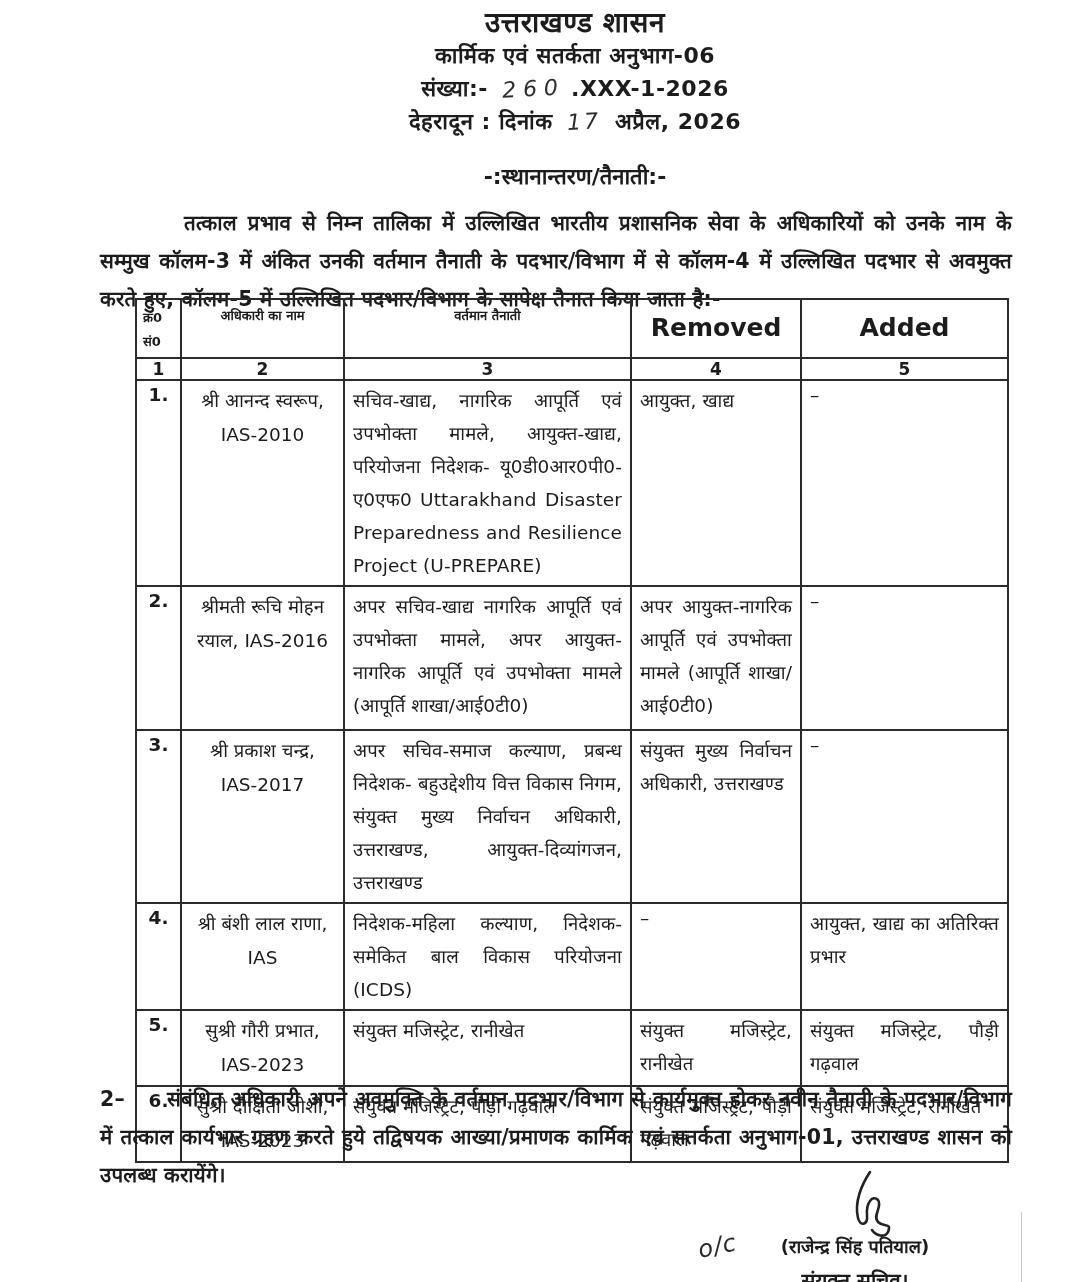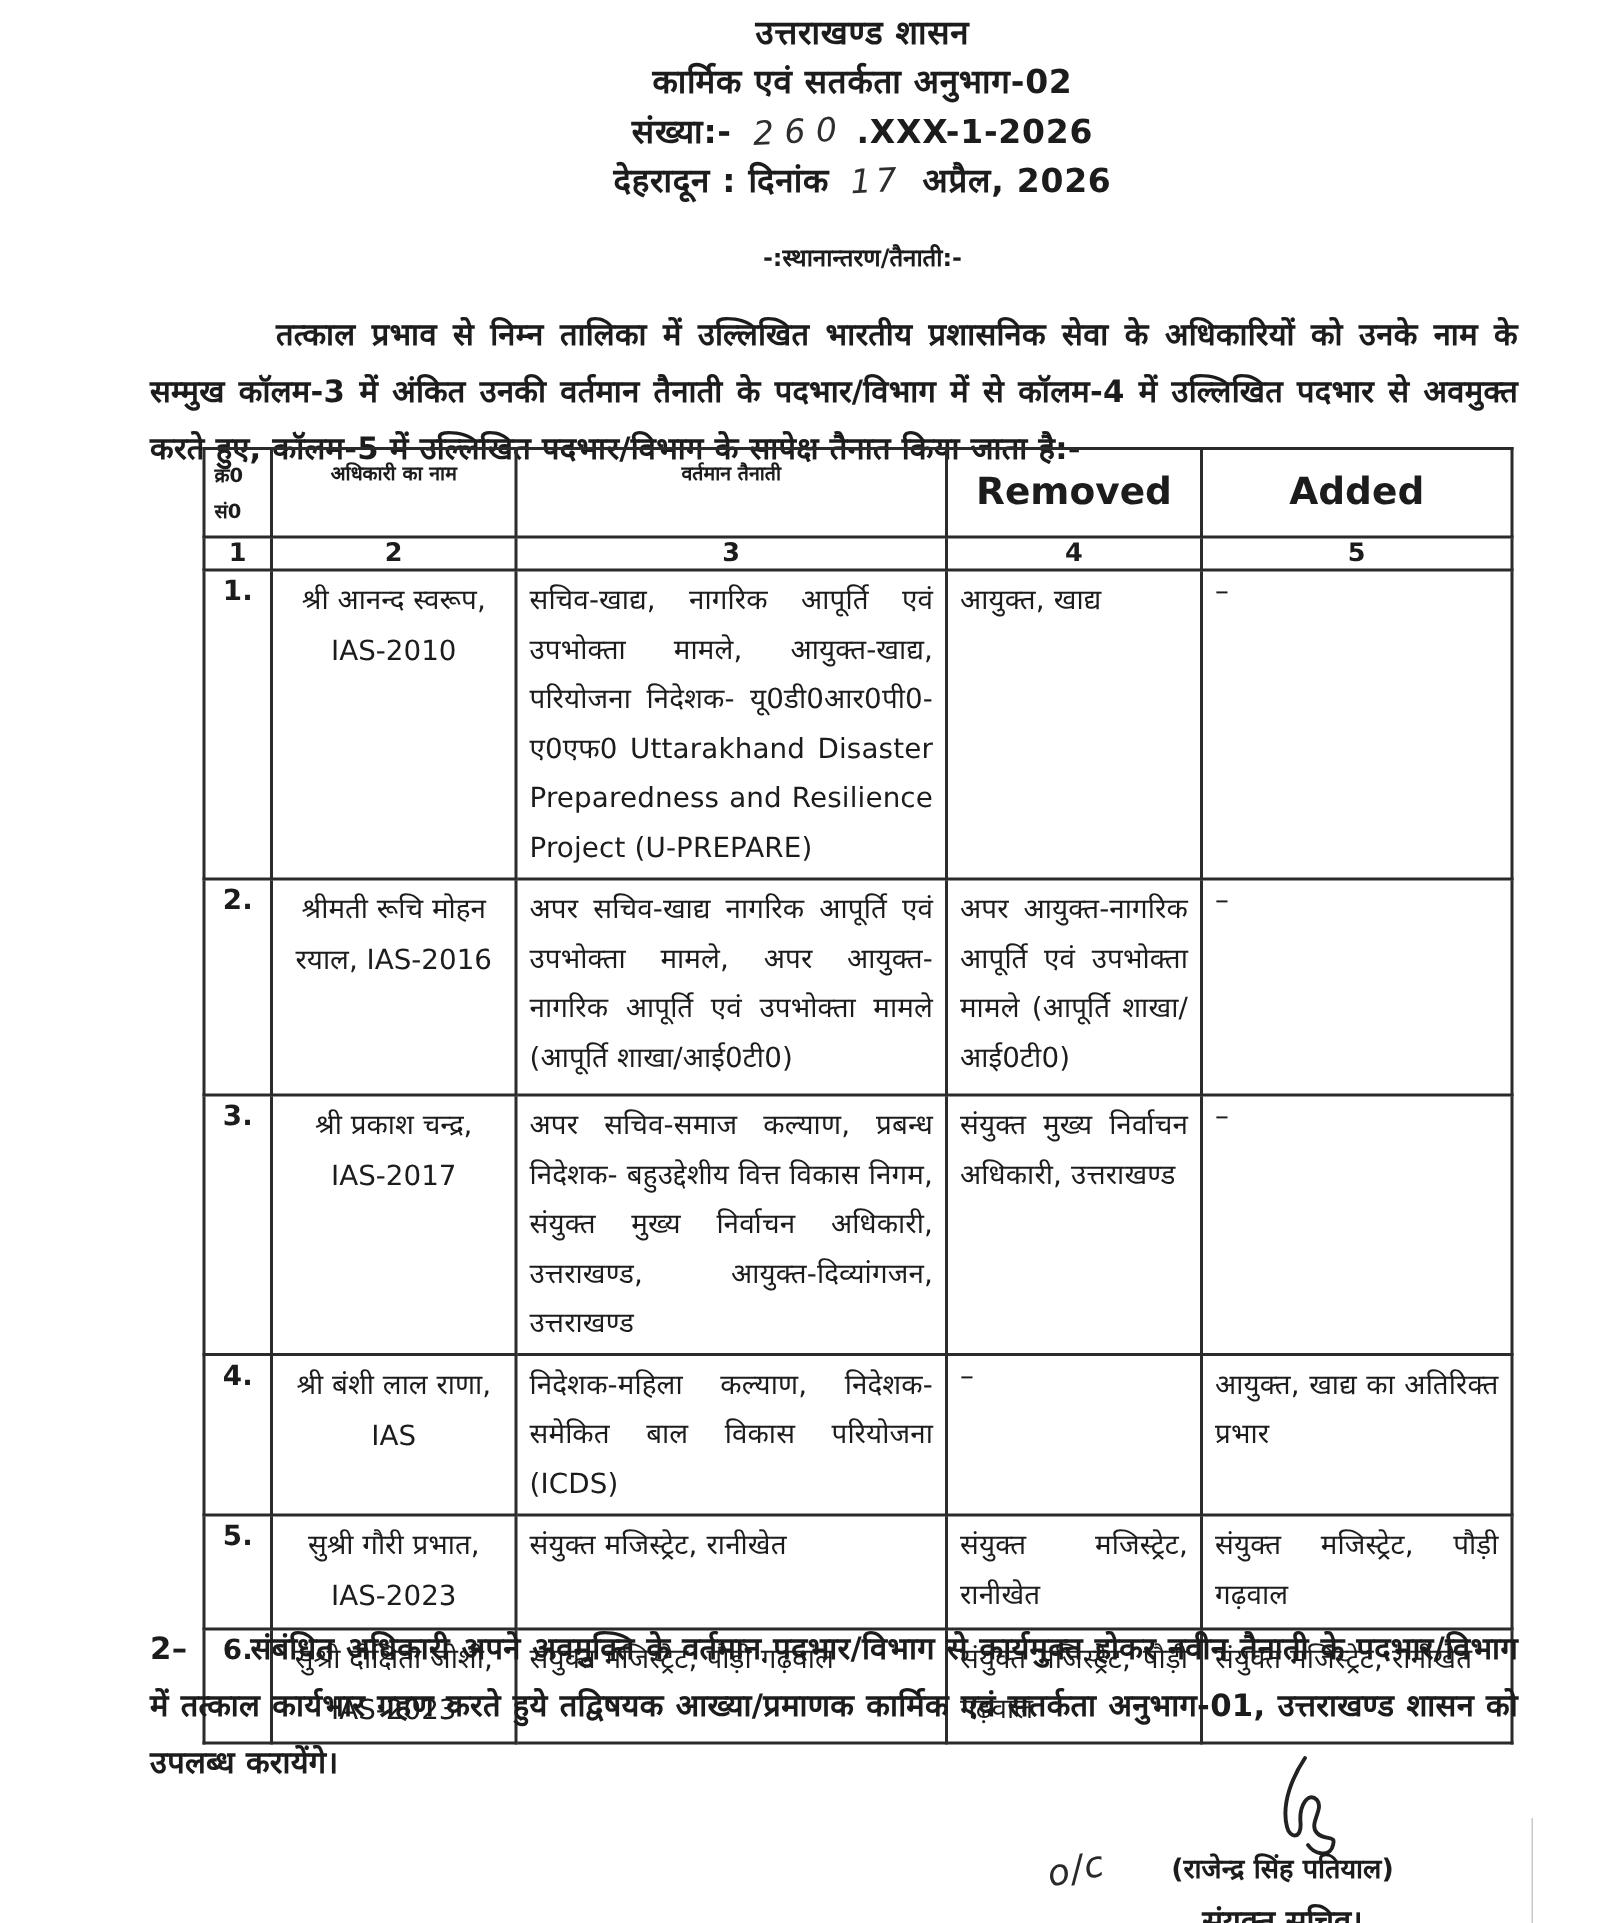--- a/index.html
+++ b/index.html
@@ -14,27 +14,27 @@
     background:#ffffff;
     overflow:hidden;
     color:#1c1c1c;
   }
   
   .header{
     position:absolute;top:6px;left:0;width:1080px;
     text-align:center;padding-left:70px;box-sizing:border-box;
   }
   .h-line{font-size:22px;line-height:33px;font-weight:bold;letter-spacing:0.5px;}
-  .h-line.title{font-size:22px;text-align:center;}
+  .h-line.title{font-size:28px;text-align:center;}
   .hand{
     font-weight:normal;font-style:italic;color:#2e2e2e;
     letter-spacing:7px;padding:0 6px;display:inline-block;transform:rotate(-3deg);
   }
   .hand.date{letter-spacing:3px;}
-  .subject{margin-top:22px;font-size:16px;font-weight:bold;text-align:center;}
+  .subject{margin-top:22px;font-size:22px;font-weight:bold;text-align:center;}
   
   .para1{
     position:absolute;top:172px;left:100px;width:912px;
     font-size:20.5px;line-height:38px;
     text-align:justify;text-indent:84px;
     font-weight:bold;letter-spacing:0.2px;margin-top:32px;
   }
   .para2{
     position:absolute;top:1080px;left:100px;width:912px;
     font-size:20.5px;line-height:38px;
@@ -87,21 +87,21 @@
     background:#c9c9c9;
   }
 </style>
 </head>
 <body>
 
 <div class="page">
 
   <div class="header">
     <div class="h-line title">उत्तराखण्ड शासन</div>
-    <div class="h-line">कार्मिक एवं सतर्कता अनुभाग-02</div>
+    <div class="h-line">कार्मिक एवं सतर्कता अनुभाग-06</div>
     <div class="h-line"><span>संख्या:-</span> <span class="hand">260</span><span>.XXX-1-2026</span></div>
     <div class="h-line"><span>देहरादून : दिनांक</span> <span class="hand date">17</span> <span>अप्रैल, 2026</span></div>
     <div class="subject">-:स्थानान्तरण/तैनाती:-</div>
   </div>
 
   <div class="para1">तत्काल प्रभाव से निम्न तालिका में उल्लिखित भारतीय प्रशासनिक सेवा के अधिकारियों को उनके नाम के सम्मुख कॉलम-3 में अंकित उनकी वर्तमान तैनाती के पदभार/विभाग में से कॉलम-4 में उल्लिखित पदभार से अवमुक्त करते हुए, कॉलम-5 में उल्लिखित पदभार/विभाग के सापेक्ष तैनात किया जाता है:-</div>
 
   <table class="order">
     <colgroup>
       <col style="width:45px">

